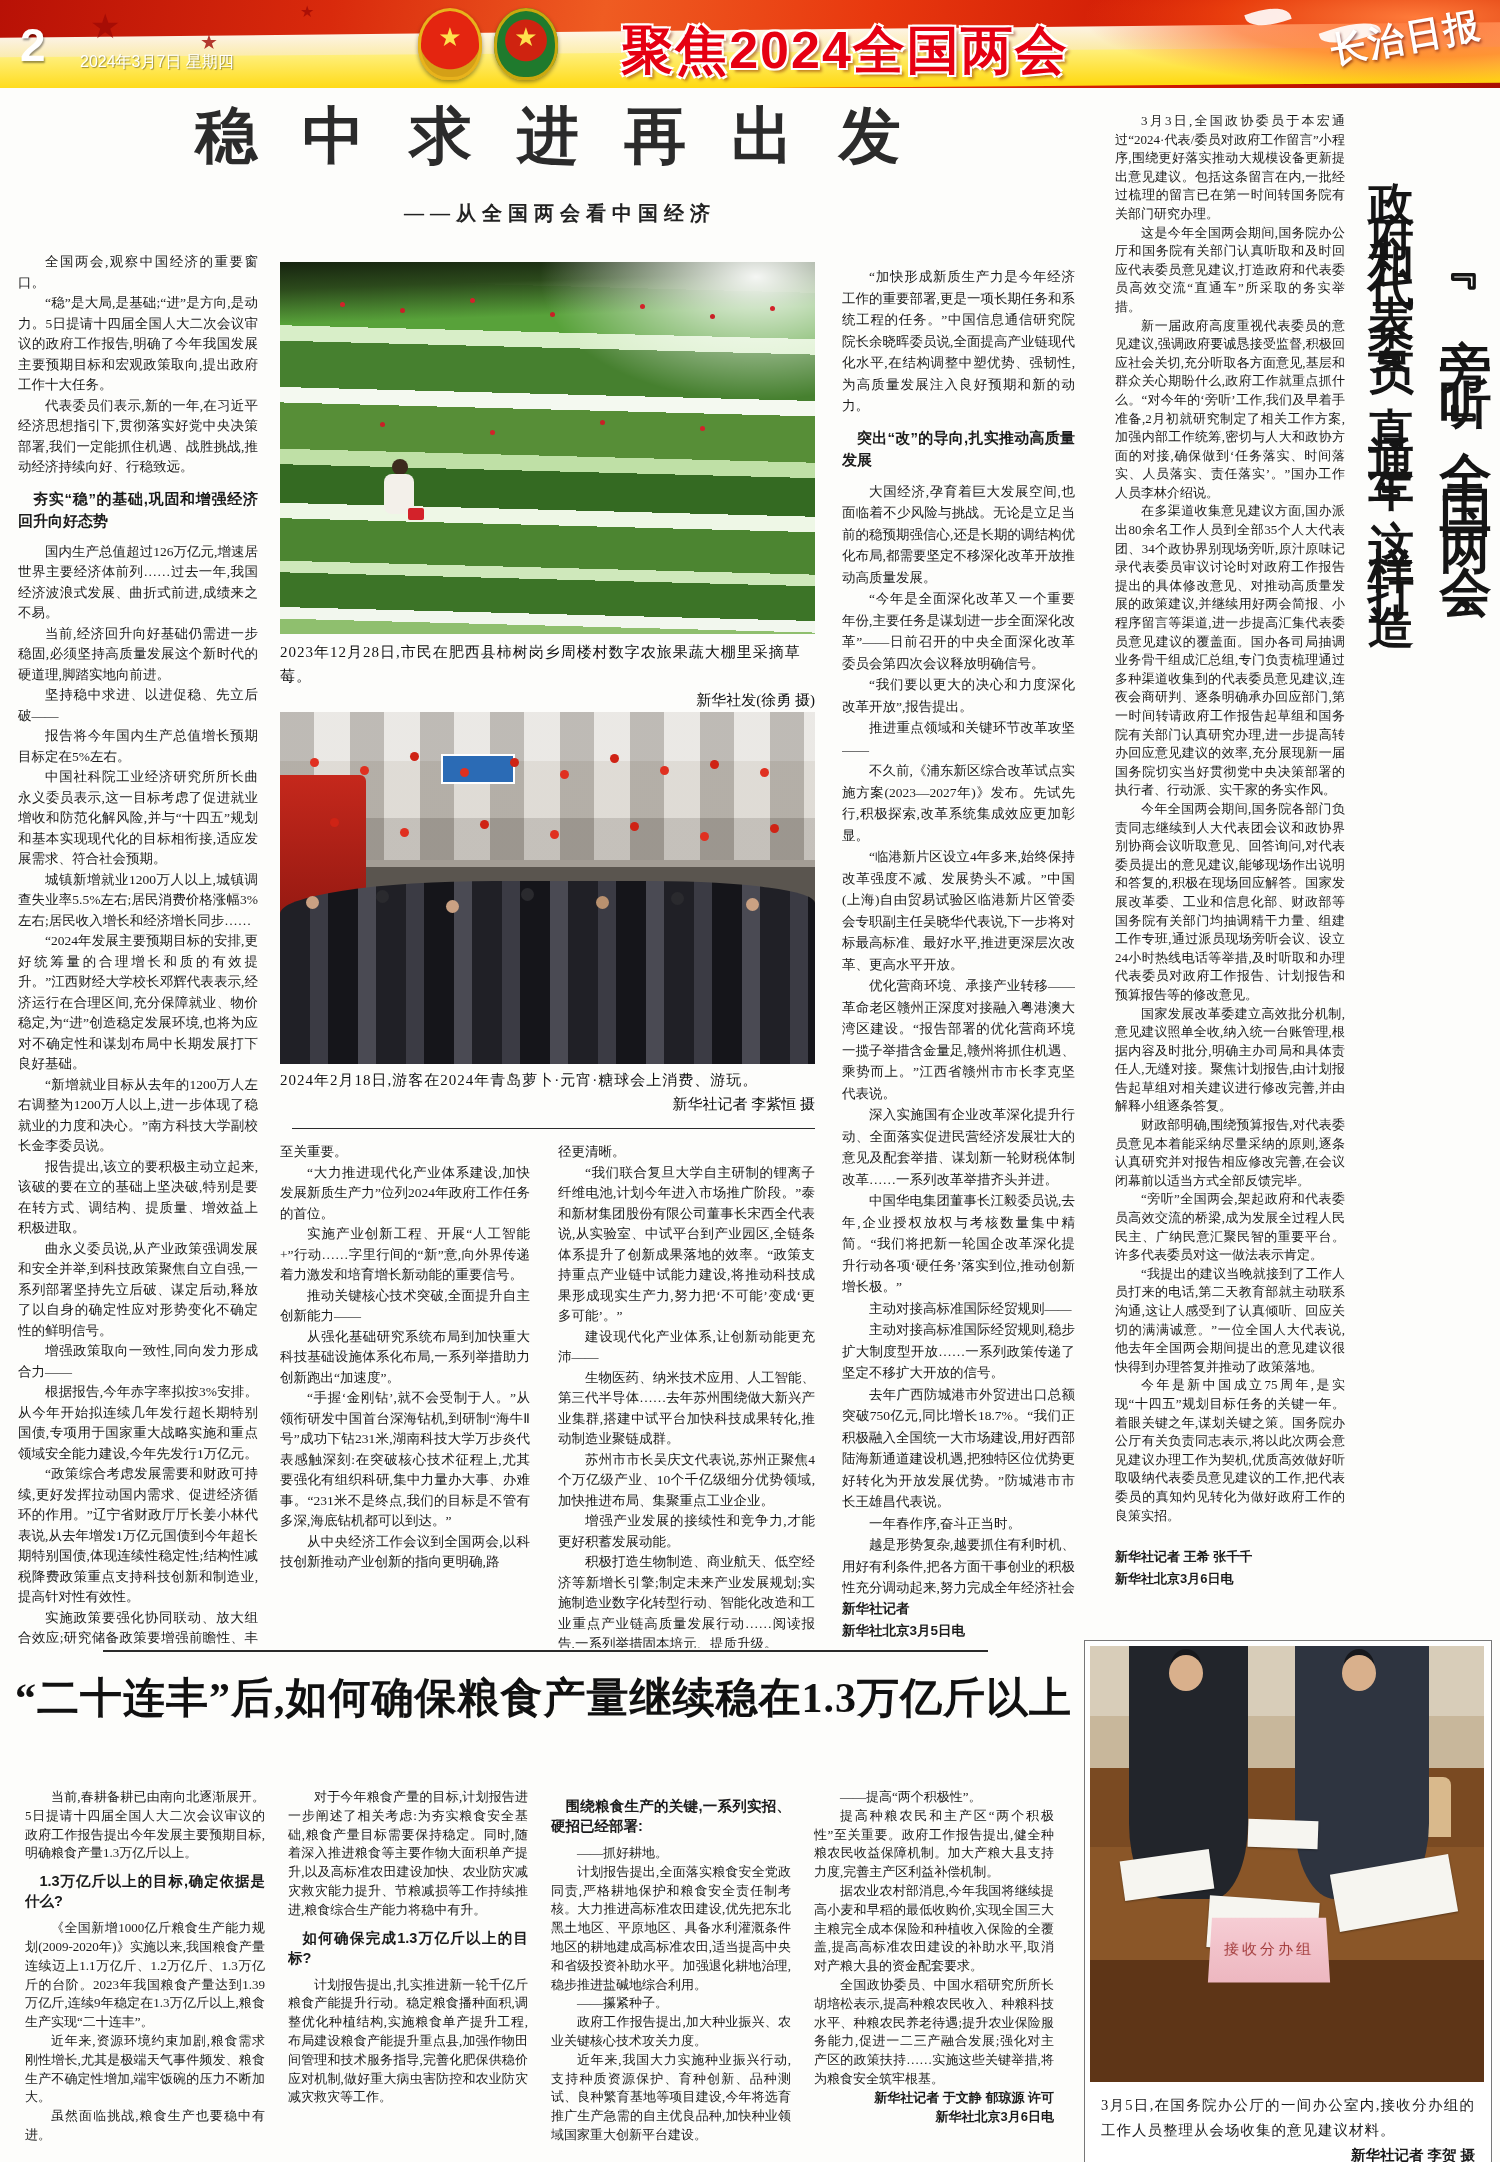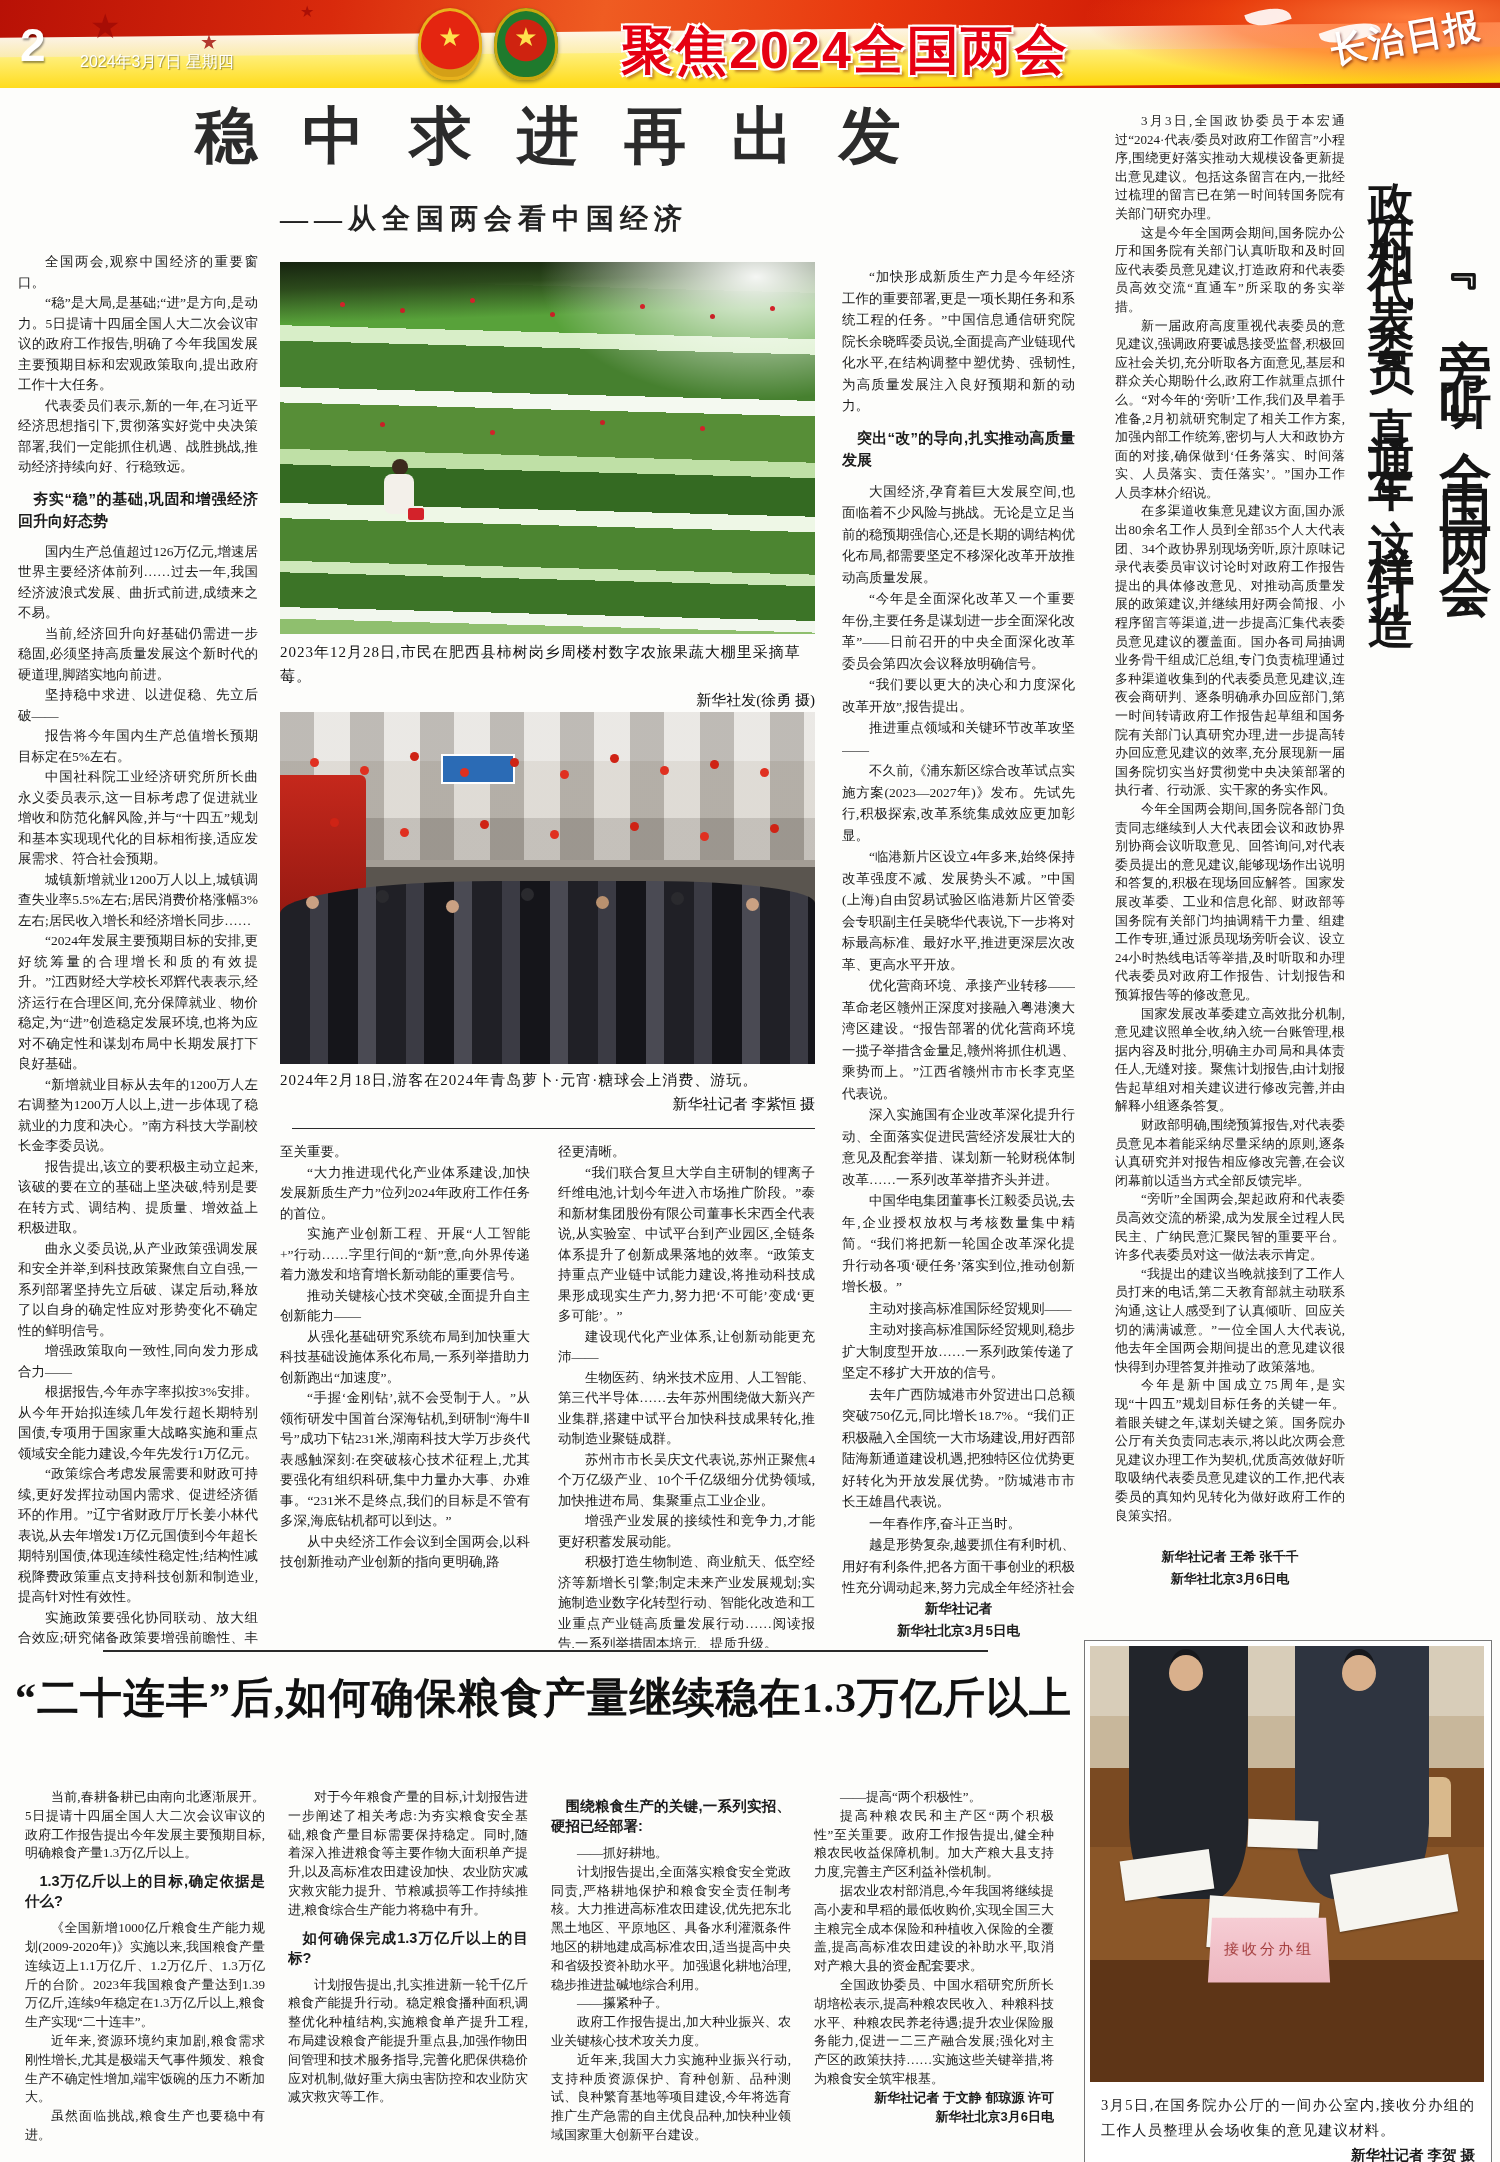--- a/index.html
+++ b/index.html
@@ -28,29 +28,29 @@
   .emblem .st{position:absolute;left:0;right:0;top:16px;text-align:center;color:#ffe14d;font-size:26px;
               font-family:"DejaVu Sans",sans-serif;line-height:1;}
   #banner-title{position:absolute;left:585px;top:16px;width:520px;text-align:center;font-size:52px;font-weight:900;
       font-family:"Liberation Sans",sans-serif;color:#e60012;letter-spacing:2px;white-space:nowrap;
       text-shadow:-2px -2px 0 #fff,2px -2px 0 #fff,-2px 2px 0 #fff,2px 2px 0 #fff,4px 4px 3px rgba(120,20,0,.45);}
   #masthead{position:absolute;right:18px;top:14px;font-size:36px;font-weight:bold;color:#fff;
       transform:rotate(-10deg);letter-spacing:2px;text-shadow:1px 2px 3px rgba(80,0,0,.6);white-space:nowrap;}
   
   #main-headline{position:absolute;left:150px;top:94px;width:810px;text-align:center;font-size:62px;font-weight:900;
       font-family:"Liberation Sans",sans-serif;color:#2b2b2b;letter-spacing:14px;white-space:nowrap;}
-  #main-subline{position:absolute;left:280px;top:200px;width:560px;text-align:left;font-size:28px;
+  #main-subline{position:absolute;left:280px;top:200px;width:560px;text-align:center;font-size:20px;
       letter-spacing:6px;color:#222;font-weight:bold;white-space:nowrap;}
   .col{position:absolute;text-align:justify;overflow:hidden;font-size:13.5px;line-height:20.5px;}
   .col p{margin:0;text-indent:2em;}
   .col p.cont{text-indent:0;}
   .col p.by{text-indent:0;text-align:right;font-weight:bold;font-family:"Liberation Sans",sans-serif;}
   .col h3{font-family:"Liberation Sans",sans-serif;font-size:15px;font-weight:bold;margin:10px 0;text-indent:1em;line-height:22px;}
   #colC{line-height:21.5px;}
-  .byline-block{position:absolute;text-align:center;font-weight:bold;font-size:13.5px;line-height:22px;
+  .byline-block{position:absolute;text-align:left;font-weight:bold;font-size:13.5px;line-height:22px;
       font-family:"Liberation Sans",sans-serif;}
   .caption{position:absolute;font-size:15px;letter-spacing:1px;line-height:24px;color:#111;}
   .caption .credit{display:block;text-align:right;letter-spacing:0;}
   .rule{position:absolute;background:#2a2a2a;}
   
   .photo{position:absolute;overflow:hidden;}
   #photo1{background:
       linear-gradient(178deg,#16230f 0%,#2c4a1c 7%,rgba(255,255,255,0) 16%),
       linear-gradient(1.5deg,
         #8fbf6e 0 4%,#f2f7ee 4% 7%,#3c7427 7% 16%,#cfe8bb 16% 19%,#4c8531 19% 30%,

